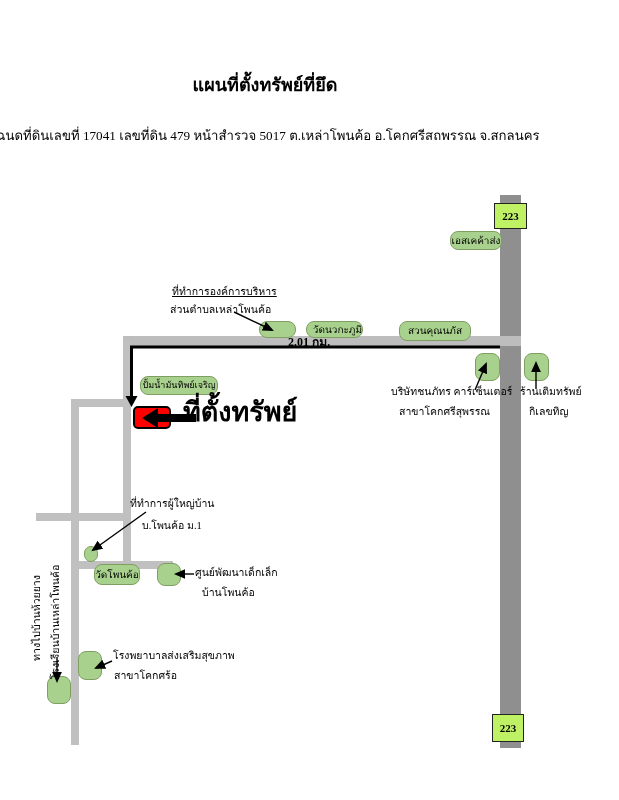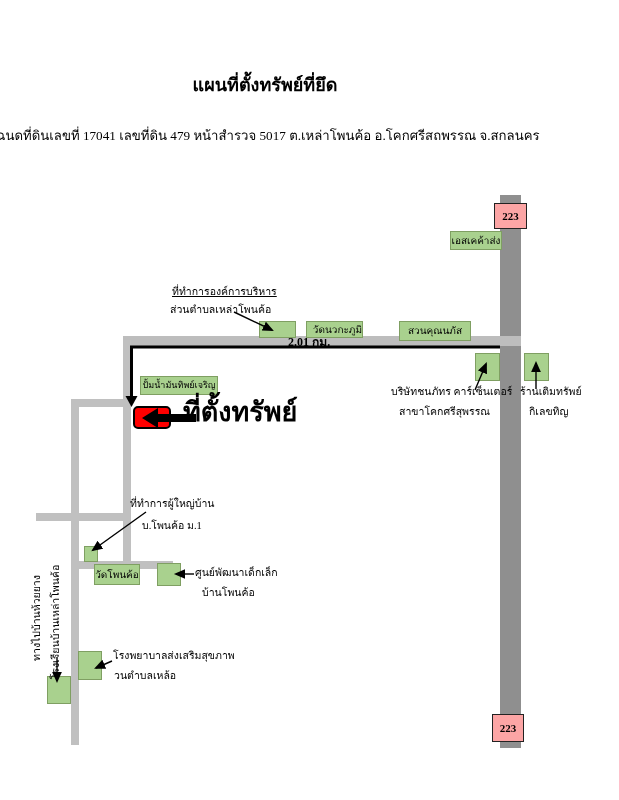--- a/index.html
+++ b/index.html
@@ -8,31 +8,31 @@
     font-family:"Liberation Serif", serif;color:#000;overflow:hidden;
   }
   .hdr{position:absolute;left:0;width:530px;text-align:center;white-space:nowrap;}
   .title{top:70px;font-size:18px;font-weight:bold;}
   .caseno{top:102px;font-size:13px;}
   .deed{top:125px;font-size:13.2px;width:619px;left:-45px;}
   .road{position:absolute;background:var(--road_gray,#bfbfbf);}
   .hw{background:var(--highway_gray,#8f8f8f);}
   .gbox{
     position:absolute;background:var(--landmark_green,#a9d18e);
-    border:1px solid var(--landmark_border,#7f9f62);border-radius:0;
+    border:1px solid var(--landmark_border,#7f9f62);border-radius:8px;
     box-sizing:border-box;display:flex;align-items:center;justify-content:center;
     font-size:10px;line-height:1;white-space:nowrap;
   }
   .redbox{
     position:absolute;left:133px;top:406px;width:38px;height:23px;
     background:var(--property_red,#ff0000);border:2px solid #000;border-radius:5px;
     box-sizing:border-box;
   }
   .sign{
-    position:absolute;background:#fca5a5;border:1.5px solid #222;
+    position:absolute;background:#bef264;border:1.5px solid #222;
     display:flex;align-items:center;justify-content:center;
     font-size:11px;font-weight:bold;box-sizing:border-box;
   }
   .lbl{position:absolute;font-size:10.5px;line-height:1.15;white-space:nowrap;}
   .bold{font-weight:bold;}
   .big{font-size:27px;font-weight:bold;line-height:1;}
   .vlbl{
     position:absolute;font-size:10.5px;white-space:nowrap;
     transform:translate(-50%,-50%) rotate(-90deg);
   }
@@ -98,21 +98,21 @@
   <div class="lbl" style="left:520px;top:386px;">ร้านเติมทรัพย์</div>
   <div class="lbl" style="left:529px;top:406px;">กิเลขทิญ</div>
 
   <div class="lbl" style="left:130px;top:498px;">ที่ทำการผู้ใหญ่บ้าน</div>
   <div class="lbl" style="left:142px;top:520px;">บ.โพนค้อ ม.1</div>
 
   <div class="lbl" style="left:195px;top:567px;">ศูนย์พัฒนาเด็กเล็ก</div>
   <div class="lbl" style="left:202px;top:587px;">บ้านโพนค้อ</div>
 
   <div class="lbl" style="left:113px;top:650px;">โรงพยาบาลส่งเสริมสุขภาพ</div>
-  <div class="lbl" style="left:114px;top:670px;">วนตำบลเหล้อ</div>
+  <div class="lbl" style="left:114px;top:670px;">สาขาโคกศร้อ</div>
 
   <div class="vlbl" style="left:55px;top:622px;">โรงเรียนบ้านเหล่าโพนค้อ</div>
   <div class="vlbl" style="left:36px;top:618px;">ทางไปบ้านห้วยยาง</div>
 
   <svg class="overlay" width="619" height="800" viewBox="0 0 619 800">
     <defs>
       <marker id="ah" markerWidth="9" markerHeight="8" refX="6.5" refY="3.5" orient="auto">
         <path d="M0,0 L8,3.5 L0,7 z" fill="#000"></path>
       </marker>
     </defs>

